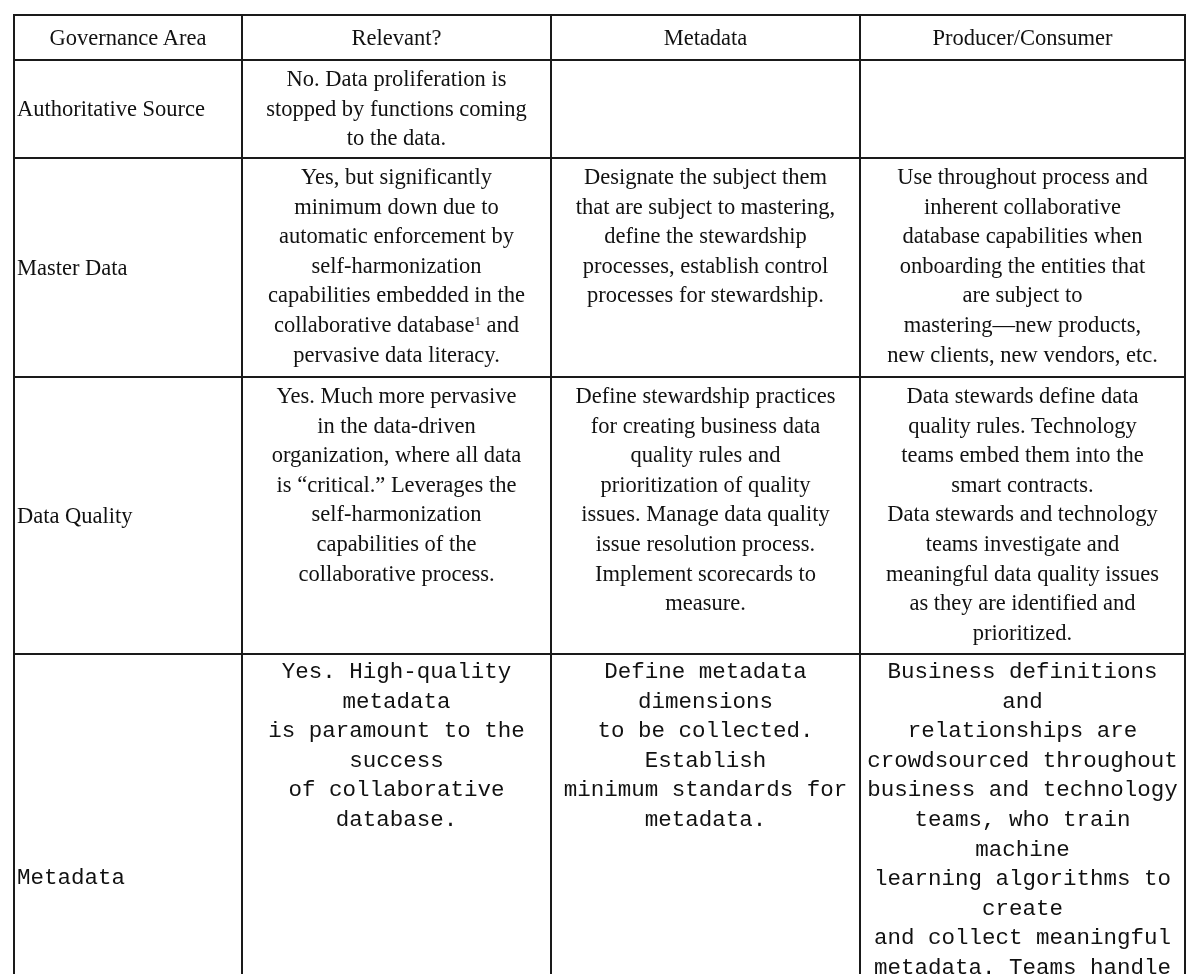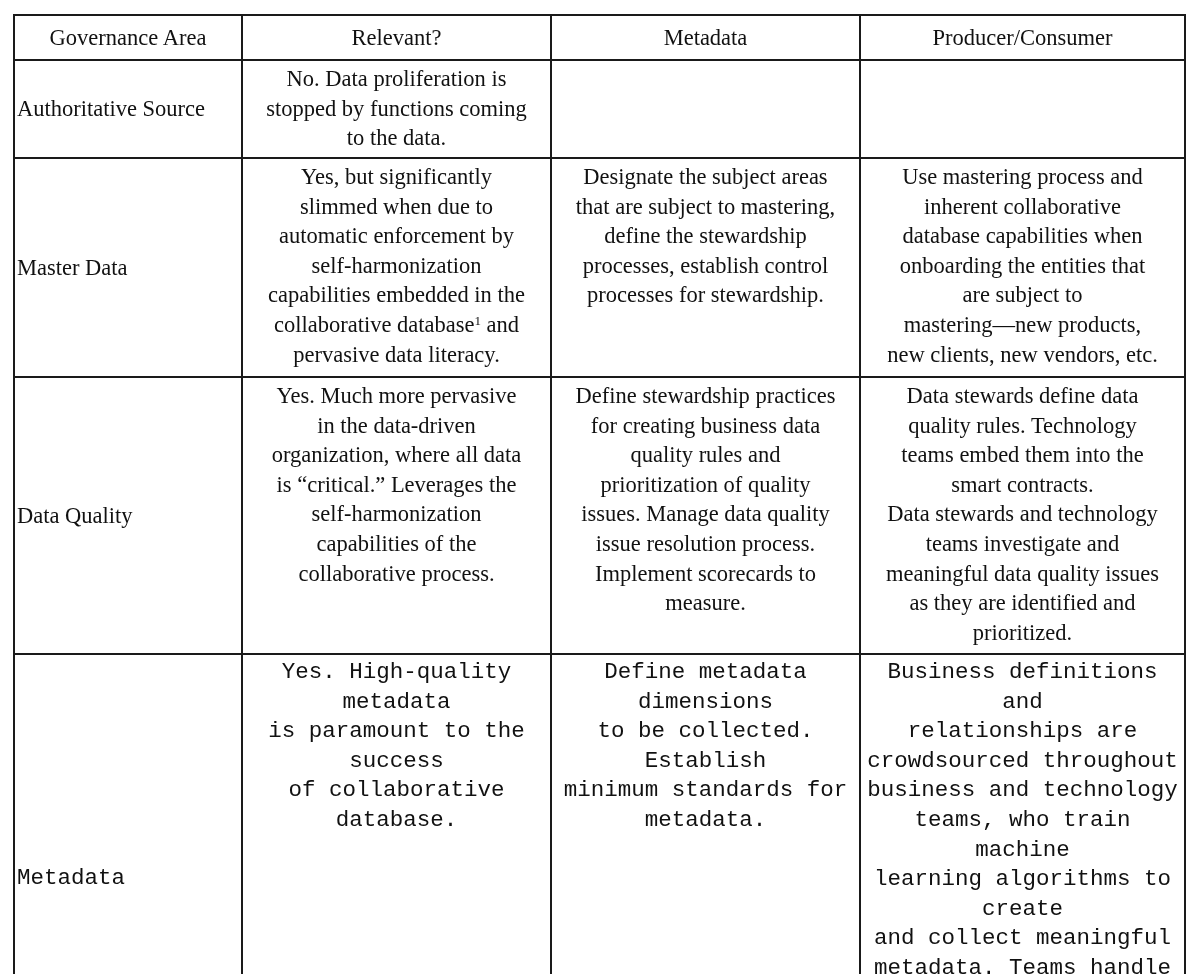--- a/index.html
+++ b/index.html
@@ -85,40 +85,40 @@
       </td>
       <td></td>
       <td></td>
     </tr>
 
     <tr class="r-master">
       <td class="area">Master Data</td>
       <td>
         <span class="cell-text">
           <span class="line">Yes, but significantly</span>
-          <span class="line">slimmed when due to</span>
+          <span class="line">minimum down due to</span>
           <span class="line">automatic enforcement by</span>
           <span class="line">self-harmonization</span>
           <span class="line">capabilities embedded in the</span>
           <span class="line"><span>collaborative database</span><sup>1</sup><span> and</span></span>
           <span class="line">pervasive data literacy.</span>
         </span>
       </td>
       <td>
         <span class="cell-text">
-          <span class="line">Designate the subject areas</span>
+          <span class="line">Designate the subject them</span>
           <span class="line">that are subject to mastering,</span>
           <span class="line">define the stewardship</span>
           <span class="line">processes, establish control</span>
           <span class="line">processes for stewardship.</span>
         </span>
       </td>
       <td>
         <span class="cell-text">
-          <span class="line">Use mastering process and</span>
+          <span class="line">Use throughout process and</span>
           <span class="line">inherent collaborative</span>
           <span class="line">database capabilities when</span>
           <span class="line">onboarding the entities that</span>
           <span class="line">are subject to</span>
           <span class="line">mastering—new products,</span>
           <span class="line">new clients, new vendors, etc.</span>
         </span>
       </td>
     </tr>
 

